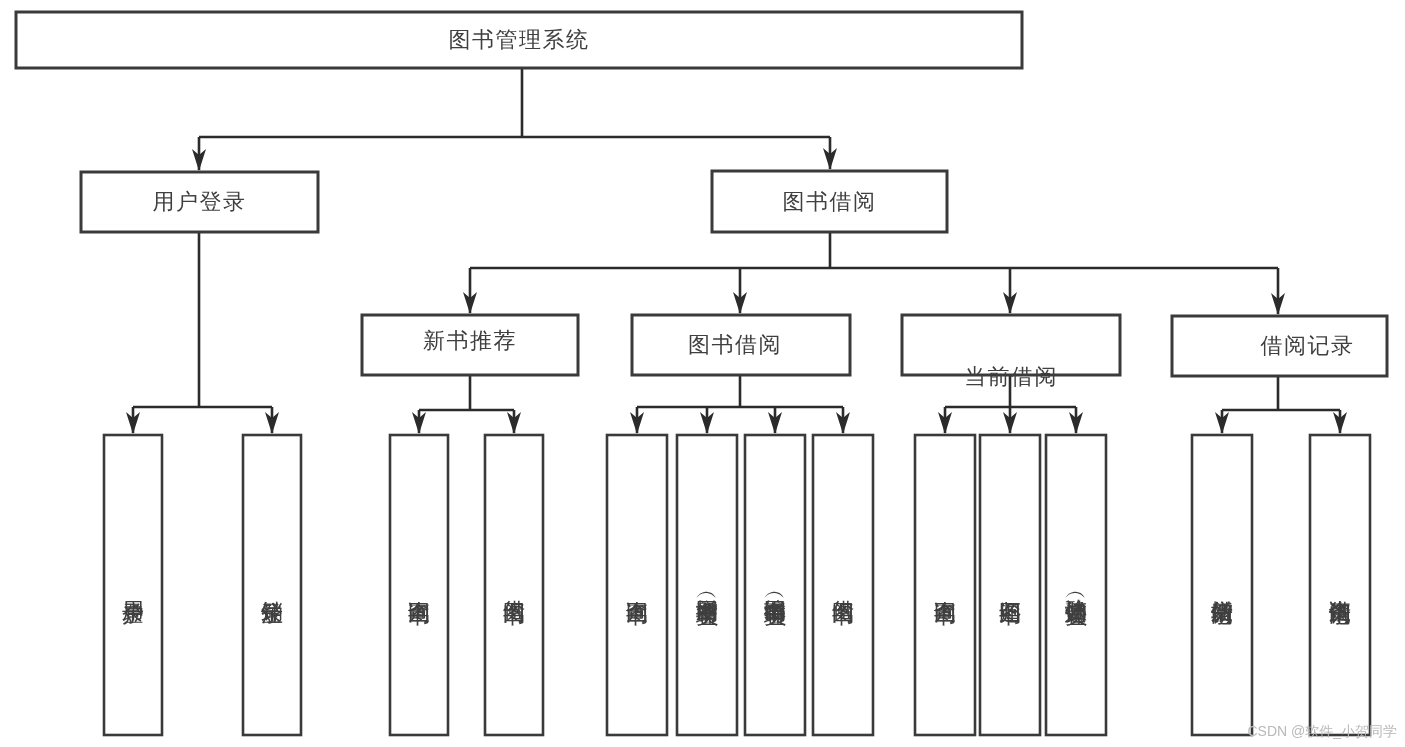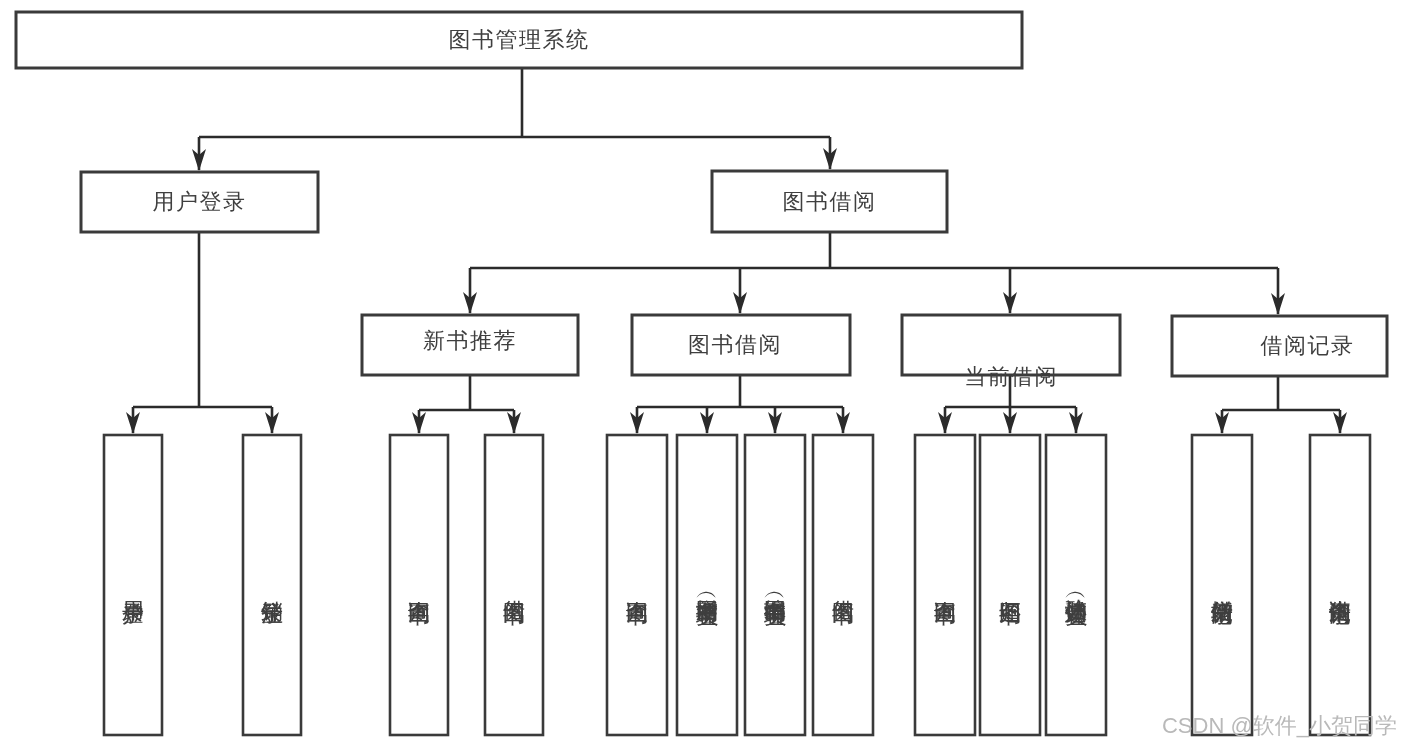--- a/index.html
+++ b/index.html
@@ -47,21 +47,21 @@
   }
   .arrow-head {
     fill: #2b2b2b;
     stroke: none;
   }
   .watermark-text {
     position: absolute;
     right: 8px;
     bottom: 6px;
     font-family: "Liberation Sans", "DejaVu Sans", sans-serif;
-    font-size: 22px;
+    font-size: 14px;
     color: #b9b9b9;
     white-space: nowrap;
     pointer-events: none;
     user-select: none;
   }
   .vlabel-wrap {
     position: absolute;
     display: flex;
     align-items: center;
     justify-content: center;

